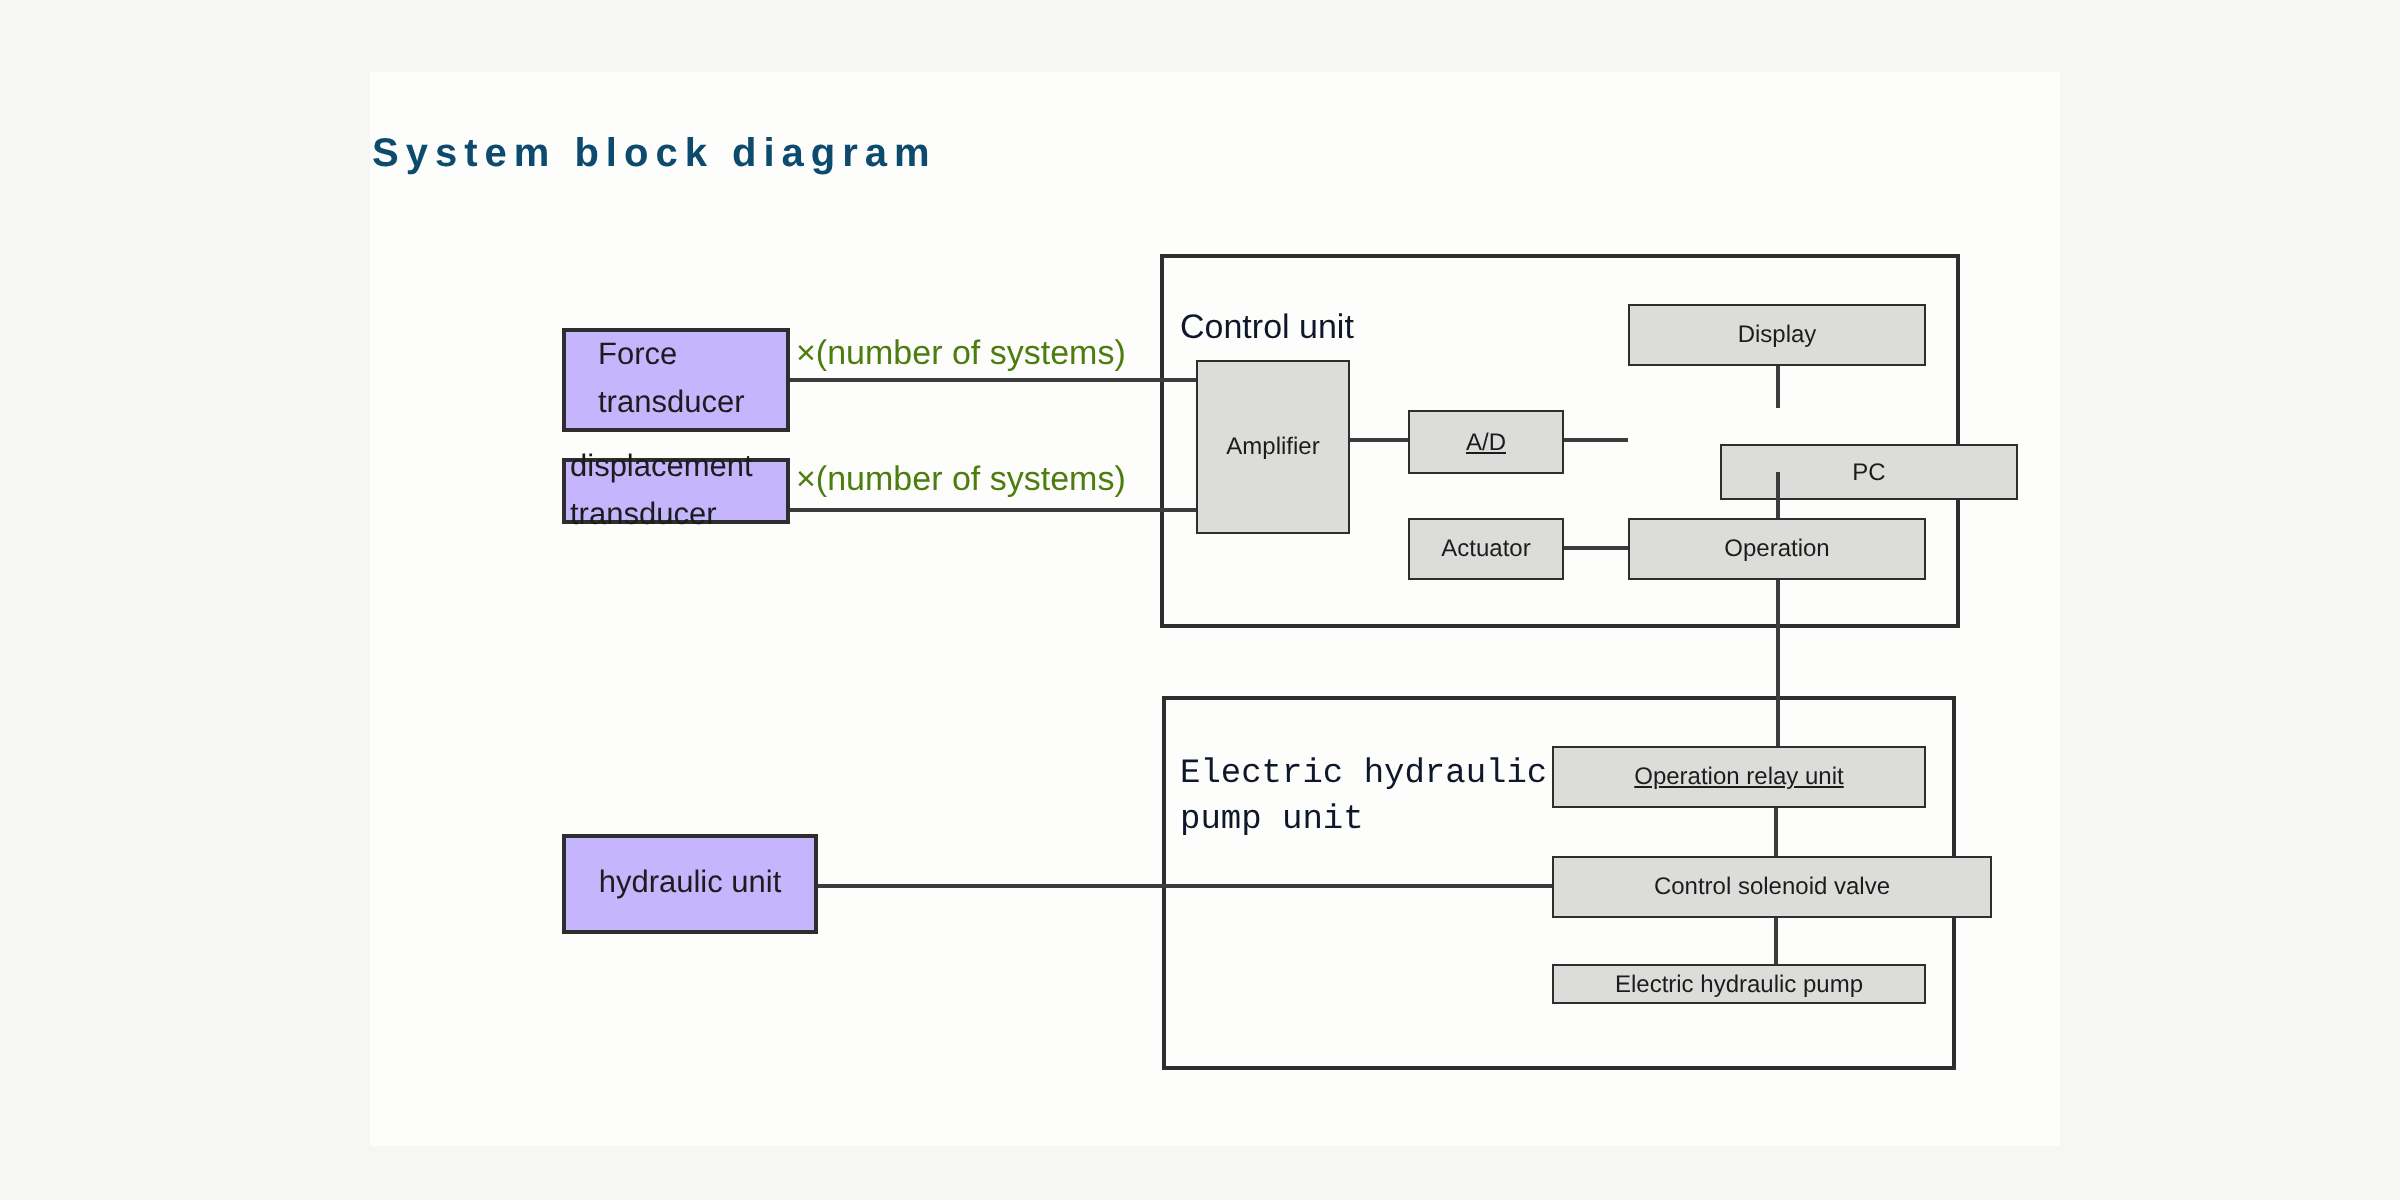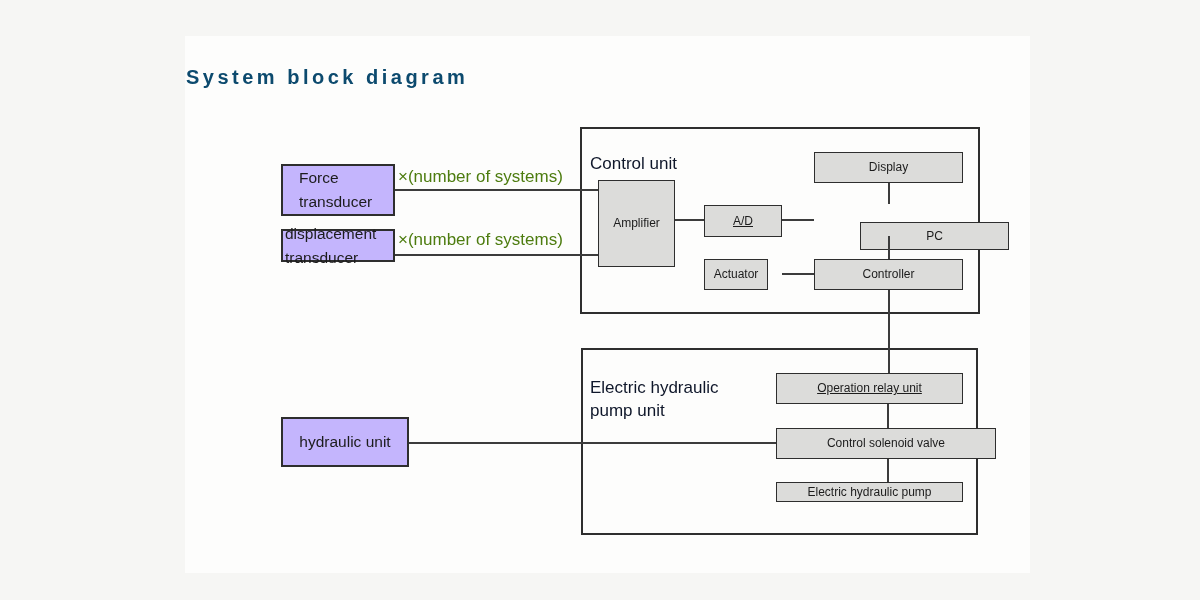--- a/index.html
+++ b/index.html
@@ -97,27 +97,27 @@
 
 <div class="wbox centered" style="left:281px; top:417px; width:128px; height:50px;">
   <span class="txt">hydraulic unit</span>
 </div>
 
 <div class="frame" style="left:580px; top:127px; width:400px; height:187px;"></div>
 <div class="frame-label" style="left:590px; top:132px;">Control unit</div>
 
 <div class="node" style="left:598px; top:180px; width:77px; height:87px;">Amplifier</div>
 <div class="node" style="left:704px; top:205px; width:78px; height:32px;text-decoration:underline;">A/D</div>
-<div class="node" style="left:704px; top:259px; width:64px; height:31px;">Actuator</div>
+<div class="node" style="left:704px; top:259px; width:78px; height:31px;">Actuator</div>
 <div class="node" style="left:814px; top:152px; width:149px; height:31px;">Display</div>
 <div class="node" style="left:860px; top:204px; width:149px; height:28px;margin-top:18px;">PC</div>
-<div class="node" style="left:814px; top:259px; width:149px; height:31px;">Controller</div>
+<div class="node" style="left:814px; top:259px; width:149px; height:31px;">Operation</div>
 
 <div class="frame" style="left:581px; top:348px; width:397px; height:187px;"></div>
-<div class="frame-label" style="left:590px; top:356px;">Electric hydraulic
+<div class="frame-label" style="left:590px; top:356px;font-family:Liberation Mono, monospace;">Electric hydraulic
 pump unit</div>
 
 <div class="node" style="left:776px; top:373px; width:187px; height:31px;text-decoration:underline;">Operation relay unit</div>
 <div class="node" style="left:776px; top:428px; width:220px; height:31px;">Control solenoid valve</div>
 <div class="node" style="left:776px; top:482px; width:187px; height:20px;">Electric hydraulic pump</div>
 
 <div class="hline" style="left:395px; top:189px; width:203px;"></div>
 <div class="hline" style="left:395px; top:254px; width:203px;"></div>
 <div class="hline" style="left:675px; top:219px; width:29px;"></div>
 <div class="hline" style="left:782px; top:219px; width:32px;"></div>

